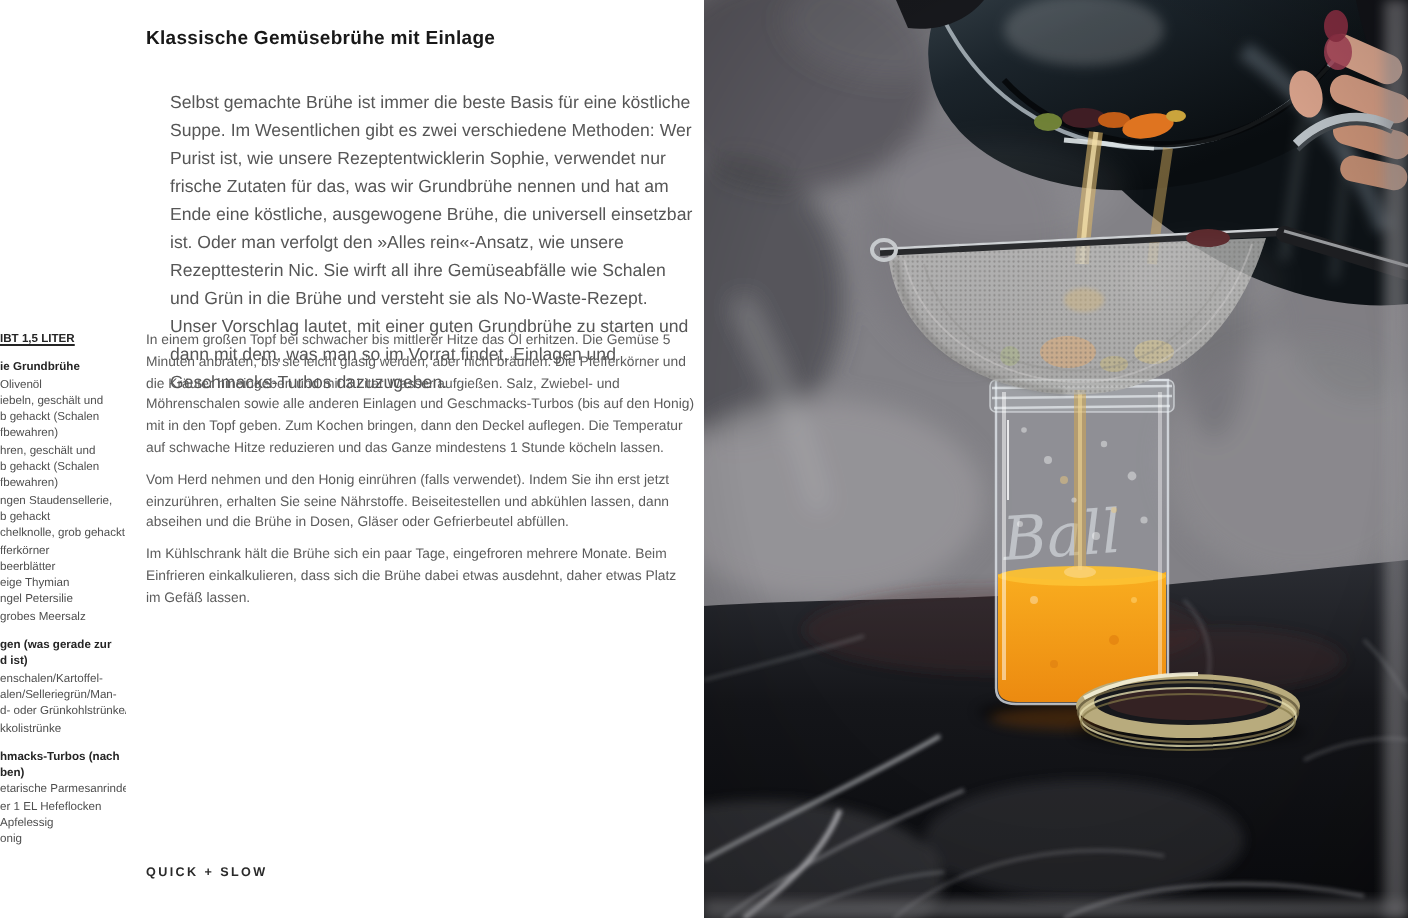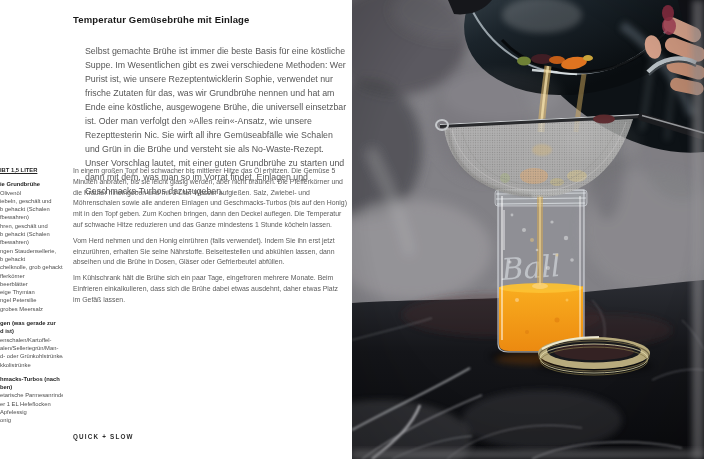--- a/index.html
+++ b/index.html
@@ -51,21 +51,21 @@
         <div class="sb">alen/Selleriegrün/Man-</div>
         <div class="sb">d- oder Grünkohlstrünke/</div>
         <div class="sb">kkolistrünke</div>
         <div class="sb b g">hmacks-Turbos (nach</div>
         <div class="sb b">ben)</div>
         <div class="sb">etarische Parmesanrinde</div>
         <div class="sb">er 1 EL Hefeflocken</div>
         <div class="sb">Apfelessig</div>
         <div class="sb">onig</div>
       </div>
-    <h1 class="recipe-title">Temperatur Gemüsebrühe mit Einlage</h1>
+    <h1 class="recipe-title">Klassische Gemüsebrühe mit Einlage</h1>
     <p class="intro">Selbst gemachte Brühe ist immer die beste Basis für eine köstliche Suppe. Im Wesentlichen gibt es zwei verschiedene Methoden: Wer Purist ist, wie unsere Rezeptentwicklerin Sophie, verwendet nur frische Zutaten für das, was wir Grundbrühe nennen und hat am Ende eine köstliche, ausgewogene Brühe, die universell einsetzbar ist. Oder man verfolgt den »Alles rein«-Ansatz, wie unsere Rezepttesterin Nic. Sie wirft all ihre Gemüseabfälle wie Schalen und Grün in die Brühe und versteht sie als No-Waste-Rezept. Unser Vorschlag lautet, mit einer guten Grundbrühe zu starten und dann mit dem, was man so im Vorrat findet, Einlagen und Geschmacks-Turbos dazuzugeben.</p>
     <div class="methods">
         <p class="step">In einem großen Topf bei schwacher bis mittlerer Hitze das Öl erhitzen. Die Gemüse 5 Minuten anbraten, bis sie leicht glasig werden, aber nicht bräunen. Die Pfefferkörner und die Kräuter hineingeben und mit 3 Liter Wasser aufgießen. Salz, Zwiebel- und Möhrenschalen sowie alle anderen Einlagen und Geschmacks-Turbos (bis auf den Honig) mit in den Topf geben. Zum Kochen bringen, dann den Deckel auflegen. Die Temperatur auf schwache Hitze reduzieren und das Ganze mindestens 1 Stunde köcheln lassen.</p>
         <p class="step">Vom Herd nehmen und den Honig einrühren (falls verwendet). Indem Sie ihn erst jetzt einzurühren, erhalten Sie seine Nährstoffe. Beiseitestellen und abkühlen lassen, dann abseihen und die Brühe in Dosen, Gläser oder Gefrierbeutel abfüllen.</p>
         <p class="step">Im Kühlschrank hält die Brühe sich ein paar Tage, eingefroren mehrere Monate. Beim Einfrieren einkalkulieren, dass sich die Brühe dabei etwas ausdehnt, daher etwas Platz im Gefäß lassen.</p>
       </div>
     <div class="page-footer">QUICK + SLOW</div>
   </div>
 
   <div class="photo">

